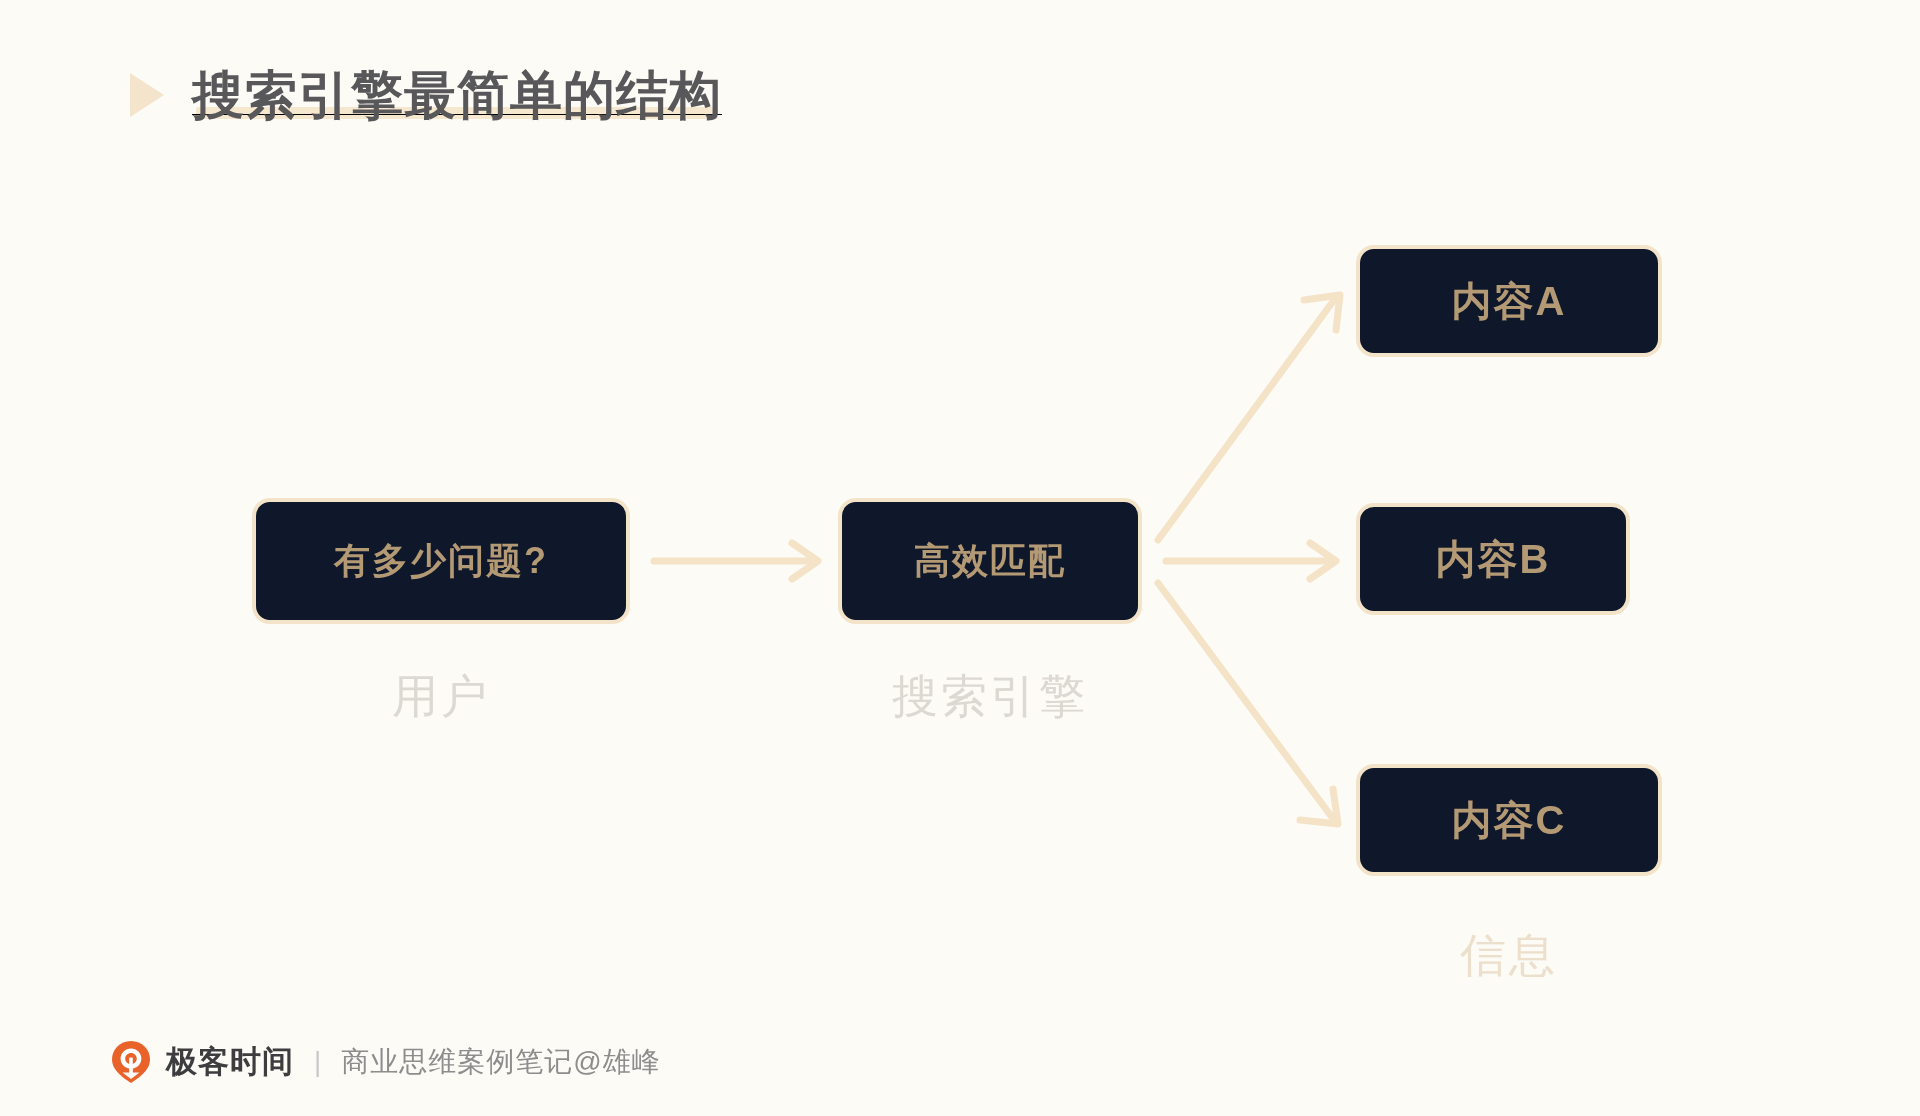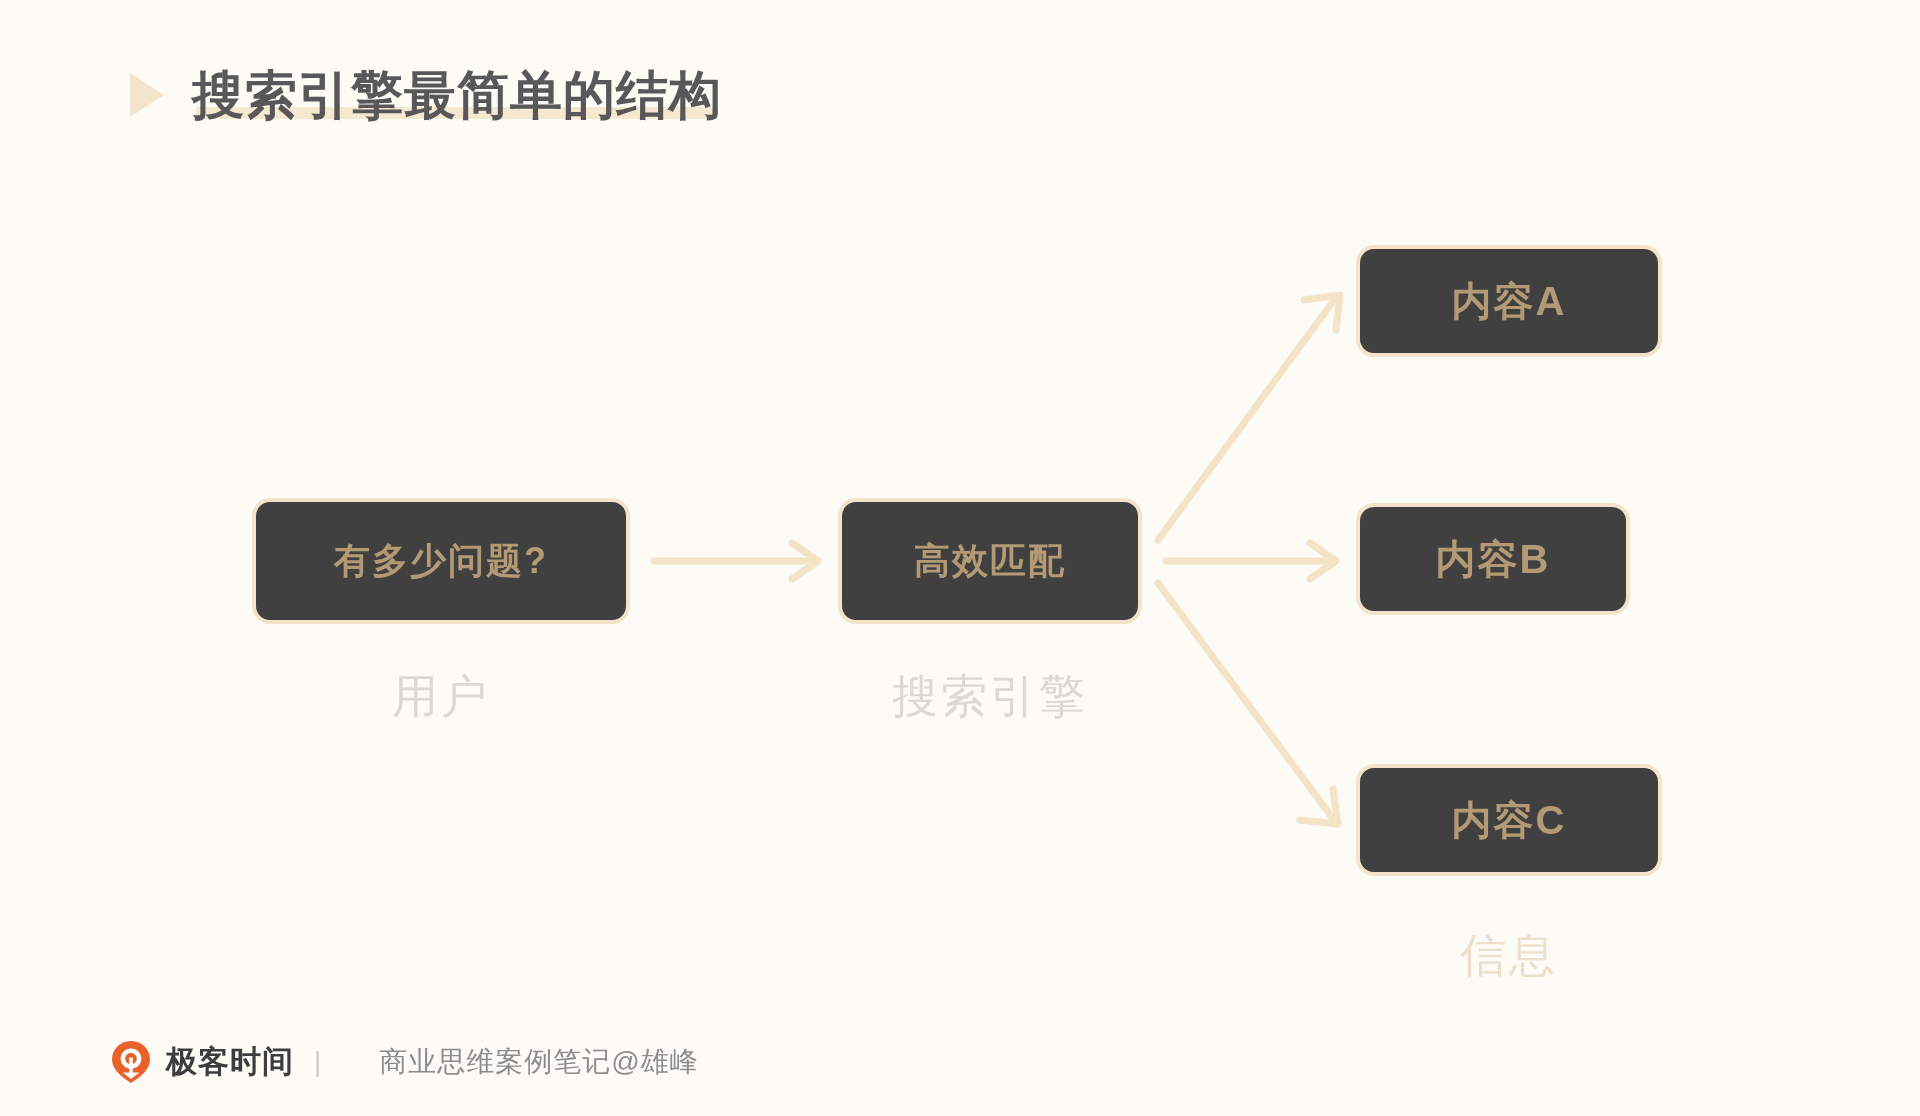--- a/index.html
+++ b/index.html
@@ -25,20 +25,21 @@
   }
 
   
   .title-row {
     position: absolute;
     left: 130px;
     top: 68px;
     display: flex;
     align-items: center;
     gap: 28px;
+    text-decoration: underline;
   }
   .title-bullet {
     width: 0;
     height: 0;
     border-top: 22px solid transparent;
     border-bottom: 22px solid transparent;
     border-left: 34px solid #f4e4cb;
     flex: 0 0 auto;
   }
   .title-text-wrap {
@@ -79,21 +80,21 @@
     left: 0;
     top: 0;
     width: 1920px;
     height: 1116px;
     pointer-events: none;
   }
 
   .node {
     position: absolute;
     box-sizing: border-box;
-    background: #404040;
+    background: #0f172a;
     border: 4px solid #f3e3c8;
     border-radius: 18px;
     display: flex;
     align-items: center;
     justify-content: center;
     color: #b49a74;
     font-weight: 700;
     letter-spacing: 2px;
   }
   .node-primary {
@@ -145,21 +146,20 @@
   .footer-sep {
     font-size: 28px;
     color: #c9c9c9;
     margin: 0 6px;
     font-weight: 300;
   }
   .footer-note {
     font-size: 28px;
     color: #8d8d8d;
     letter-spacing: 1px;
-    margin-left: 38px;
   }
 </style>
 </head>
 <body>
 
 <div class="slide">
 
   <div class="title-row">
     <span class="title-bullet"></span>
     <span class="title-text-wrap">

